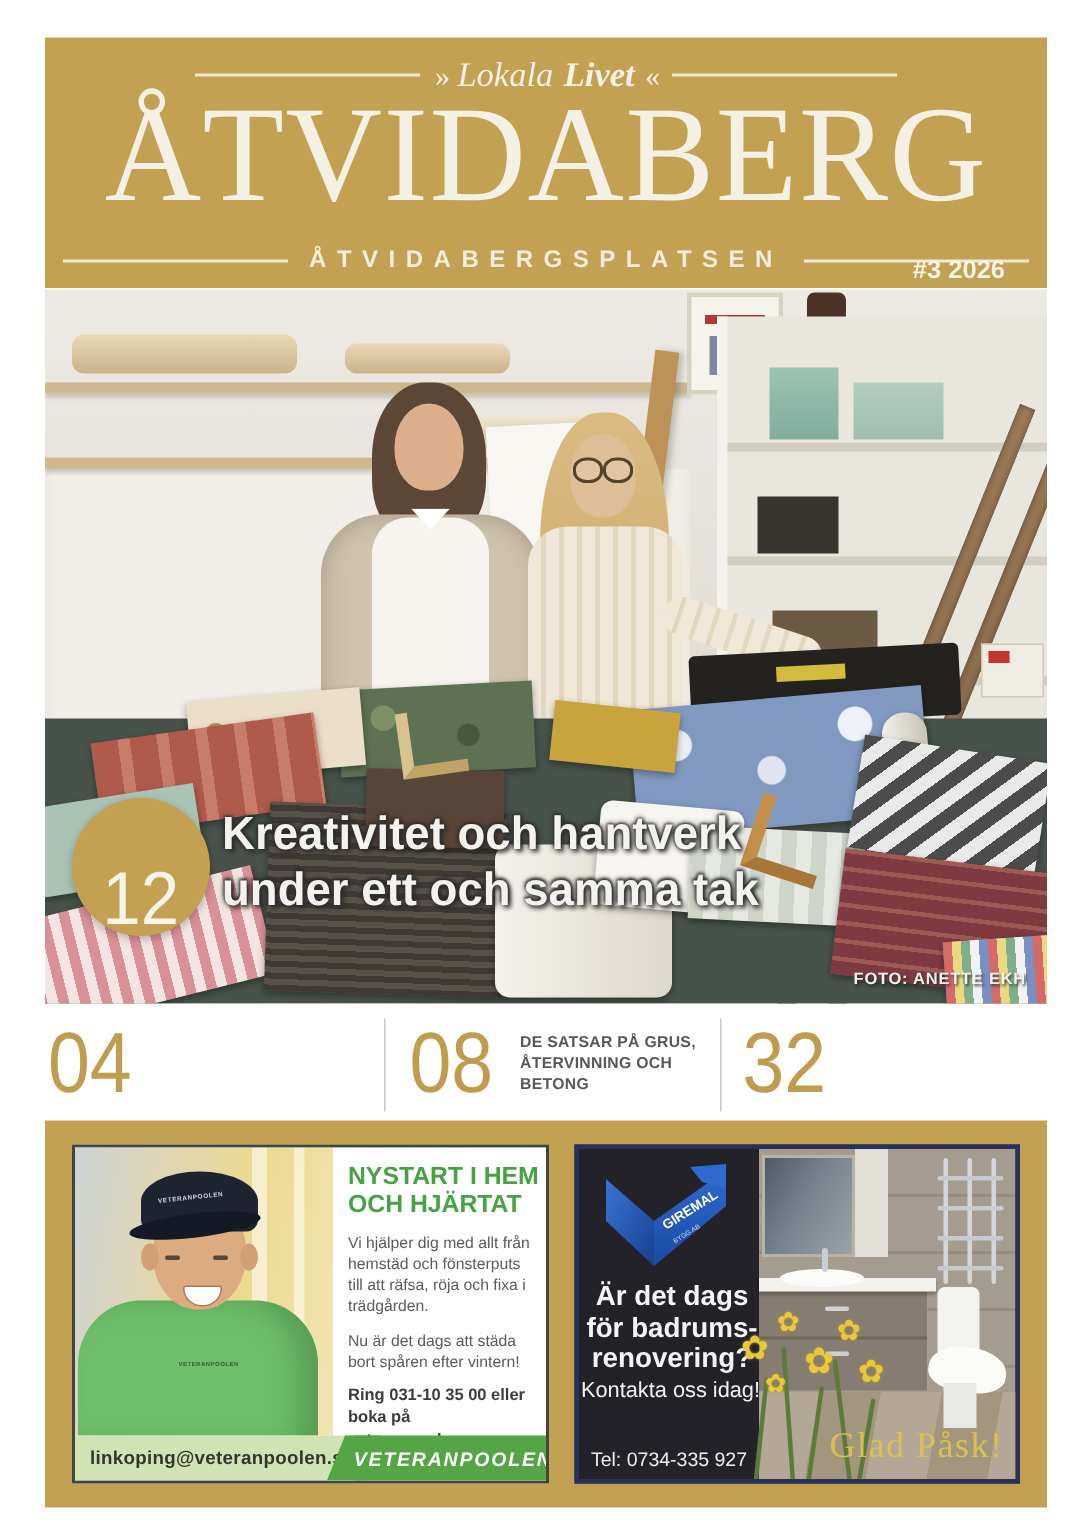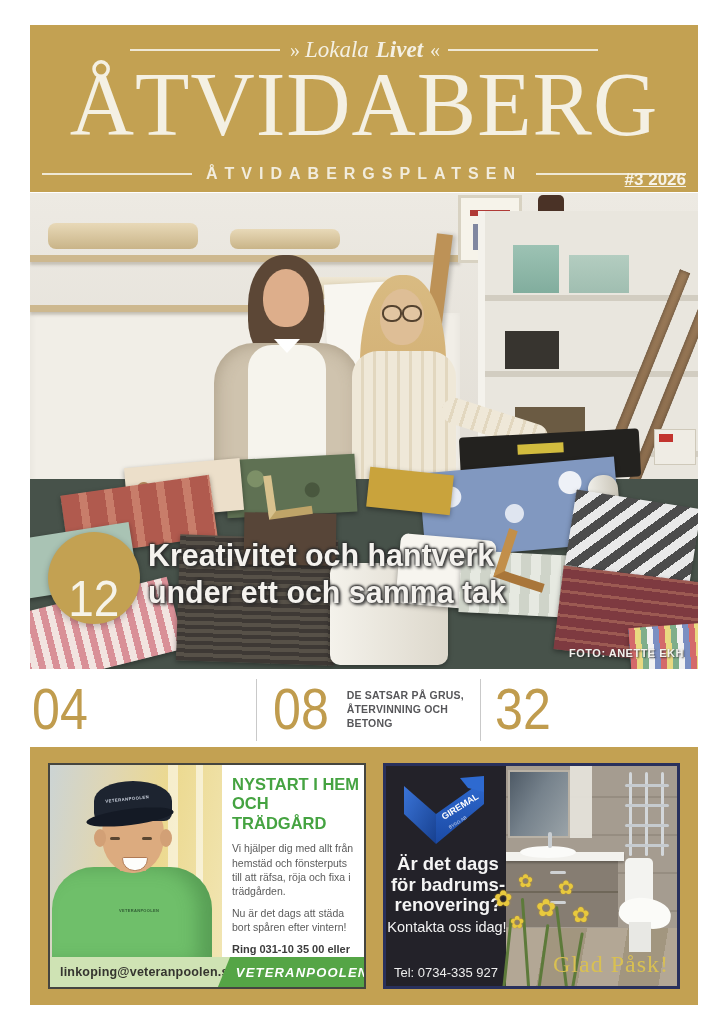--- a/index.html
+++ b/index.html
@@ -12,21 +12,21 @@
   .kicker .rule{height:2px;background:#f4f0e3;width:150px;opacity:.9;}
   .kicker-text{font-family:"Liberation Serif",serif;font-style:italic;font-size:23px;display:flex;gap:7px;align-items:baseline;}
   .kicker-text .chev{font-style:normal;font-size:20px;letter-spacing:-2px;}
   .kicker-text .w2{font-weight:bold;}
   .mast-title{position:absolute;left:0;right:0;top:28px;text-align:center;
       font-family:"Liberation Serif",serif;font-size:89px;line-height:1.15;letter-spacing:1px;font-weight:400;
       transform:scaleY(1.02);}
   .mast-sub{position:absolute;left:0;right:0;top:140px;display:flex;align-items:center;justify-content:center;gap:14px;}
   .mast-sub .rule{height:2px;background:#f4f0e3;width:150px;opacity:.9;}
   .mast-sub .sub-text{font-size:16px;letter-spacing:7px;font-weight:bold;opacity:.96;}
-  .issue{position:absolute;right:12px;top:165px;font-size:17px;font-weight:bold;color:#f7f3e8;text-decoration:underline;}
+  .issue{position:absolute;right:28px;top:165px;font-size:17px;font-weight:bold;color:#f7f3e8;}
   .masthead{overflow:visible;}
   .issue{top:auto;bottom:-26px;}
   
   .issue{bottom:2px;}
 
   
   .cover{position:absolute;left:30px;top:193px;width:668px;height:476px;overflow:hidden;
          background:linear-gradient(#edeae3 0%,#e2ded6 55%,#cfcac0 100%);}
   .shelf{position:absolute;background:#cdb88f;height:7px;box-shadow:0 3px 3px rgba(90,80,60,.25);}
   .shelf.s1{left:0;top:62px;width:430px;}
@@ -331,21 +331,21 @@
         <div class="vp-ear" style="left:110px;"></div>
         <div class="vp-cap"></div>
         <div class="vp-brim"></div>
         <div class="vp-captext">VETERANPOOLEN</div>
         <div class="vp-eye" style="left:60px;"></div>
         <div class="vp-eye" style="left:92px;"></div>
         <div class="vp-mouth"></div>
       </div>
       <div class="vp-text">
         <p class="vp-h">NYSTART I HEM
-OCH TRÄDGÅRD</p>
+OCH HJÄRTAT</p>
         <p class="vp-p">Vi hjälper dig med allt från
 hemstäd och fönsterputs
 till att räfsa, röja och fixa i
 trädgården.</p>
         <p class="vp-p">Nu är det dags att städa
 bort spåren efter vintern!</p>
         <p class="vp-cta">Ring 031-10 35 00 eller
 boka på veteranpoolen.se</p>
       </div>
       <div class="vp-bar">

